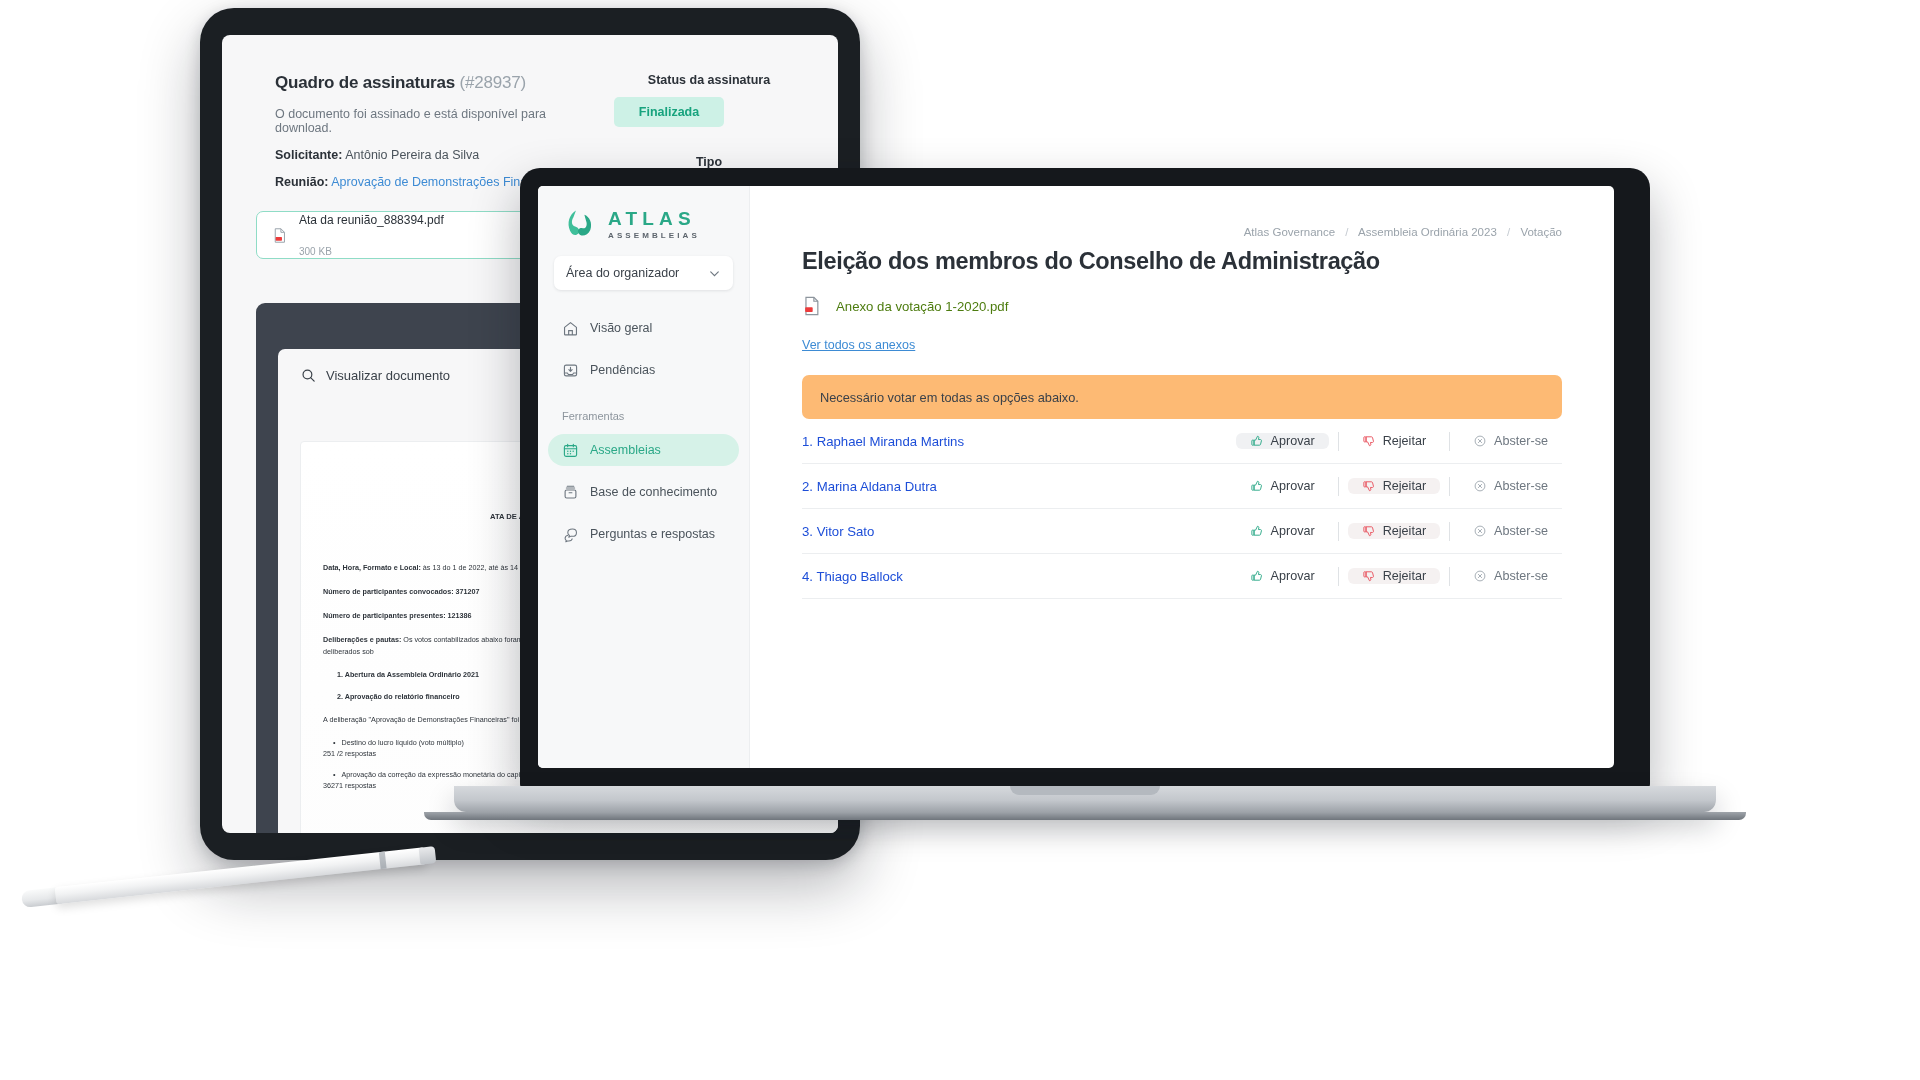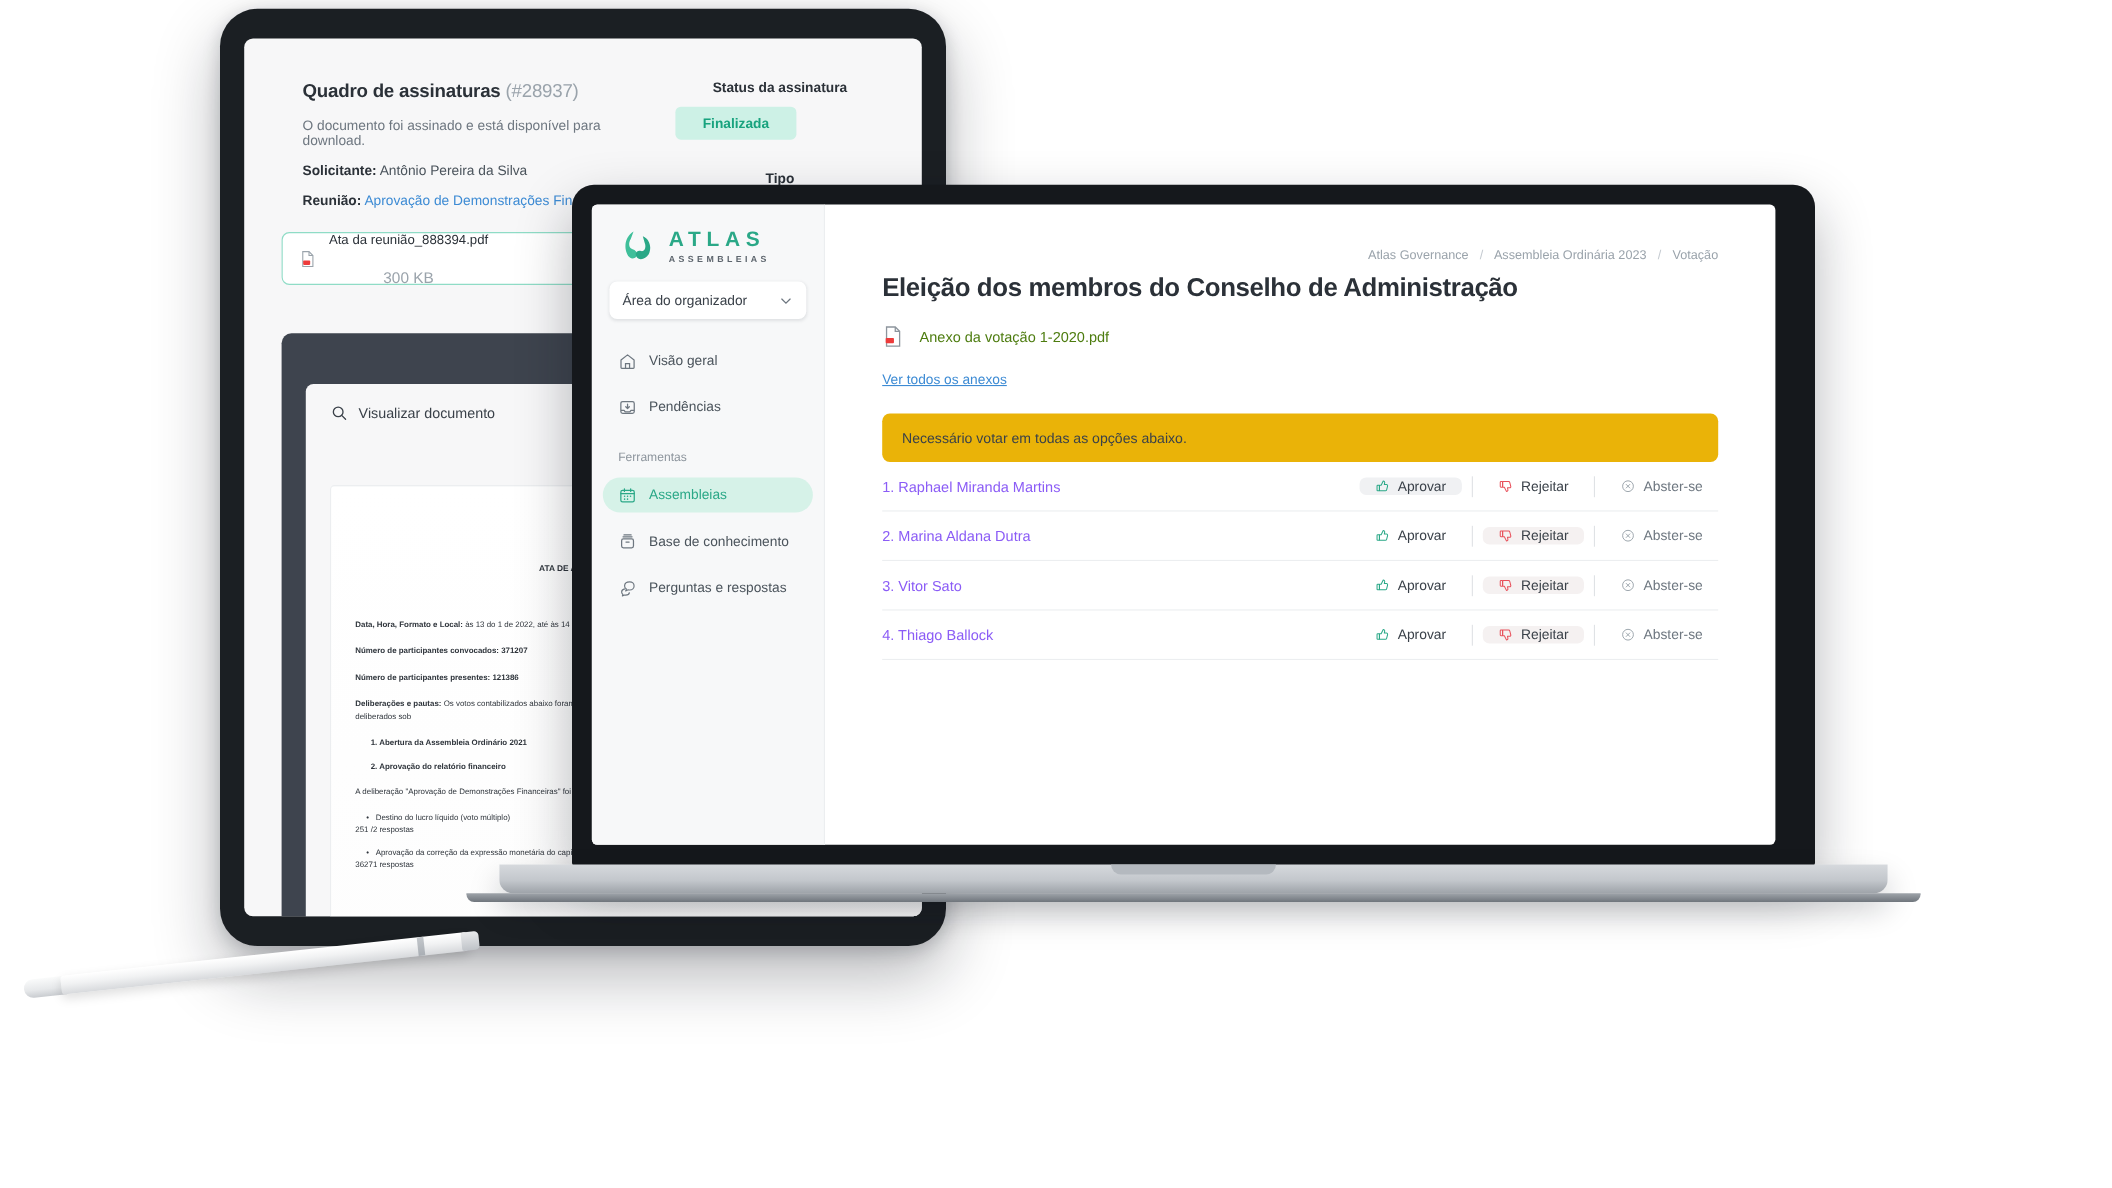--- a/index.html
+++ b/index.html
@@ -53,21 +53,21 @@
   .tb-file {
     margin: 22px 34px 0 34px;
     border: 1.4px solid #8fdcc6;
     background: #fff;
     border-radius: 7px;
     height: 48px;
     display: flex; align-items: center; gap: 11px;
     padding: 0 14px;
   }
   .tb-file-name { font-size: 12px; color: #2b3138; line-height: 1.25; }
-  .tb-file-size { font-size: 14px; color: #9aa3ab; margin-top: 18px; text-align: center; }
+  .tb-file-size { font-size: 10px; color: #9aa3ab; margin-top: 18px; }
 
   
   #viewer {
     position: absolute; left: 34px; top: 268px; right: -80px; bottom: -30px;
     background: #3e444e;
     border-radius: 9px 9px 0 0;
     overflow: hidden;
   }
   #viewer-head {
     height: 46px; display:flex; align-items:center; justify-content:center;
@@ -213,29 +213,29 @@
   .count-pill {
     background: #e8eaed; color: #6e7780; font-size: 10.5px; font-weight: 400;
     border-radius: 50%; width: 19px; height: 19px;
     display:flex; align-items:center; justify-content:center;
   }
   .attach-row { margin-top: 20px; display:flex; align-items:center; gap: 15px; }
   .attach-name { font-size: 13.2px; color: #4d7c0f; }
   #see-all { margin-top: 21px; font-size: 12.5px; color: #3d8bd4; display:inline-block; }
 
   #notice {
-    margin-top: 22px; background: #eab308; border-radius: 7px;
+    margin-top: 22px; background: #fdba74; border-radius: 7px;
     height: 44px; display:flex; align-items:center; padding: 0 18px;
     font-size: 12.8px; color: #3a4149;
   }
   .vote-row {
     display:flex; align-items:center; height: 45px;
     border-bottom: 1px solid #eceef0;
   }
-  .vote-name { flex: 1 1 auto; font-size: 13.2px; color: #8b5cf6; }
+  .vote-name { flex: 1 1 auto; font-size: 13.2px; color: #1d4ed8; }
   .vote-actions { display:flex; align-items:center; }
   .vbtn {
     display:flex; align-items:center; gap: 7px;
     height: 16px; padding: 0 14px; border-radius: 6px;
     font-size: 12.6px; color: #3a4149; background: transparent;
   }
   .vbtn.sel-approve { background: #f0f1f3; }
   .vbtn.sel-reject  { background: #f5f1f1; }
   .vdiv { width: 1px; height: 19px; background: #dfe2e5; margin: 0 9px; }
   .vabst { color: #6e7780; }

